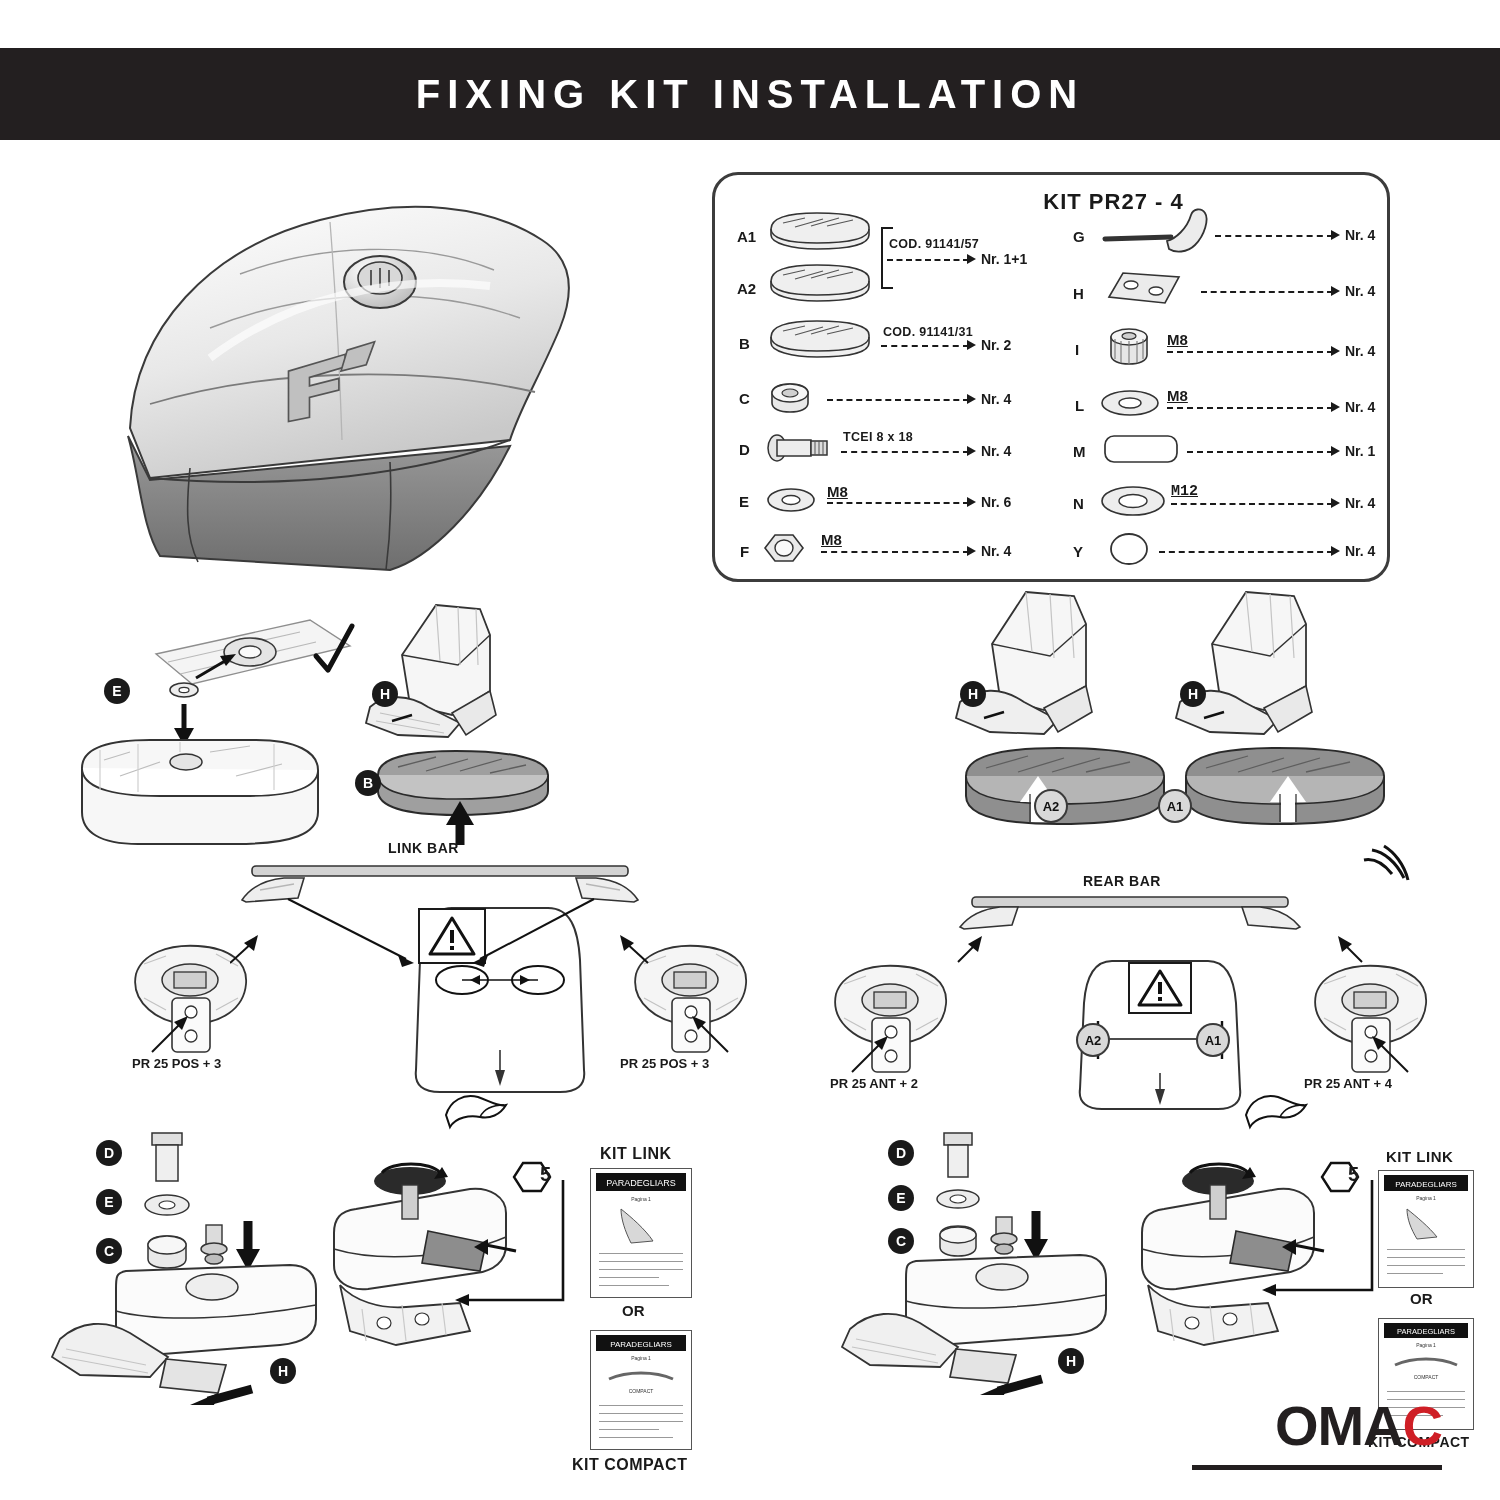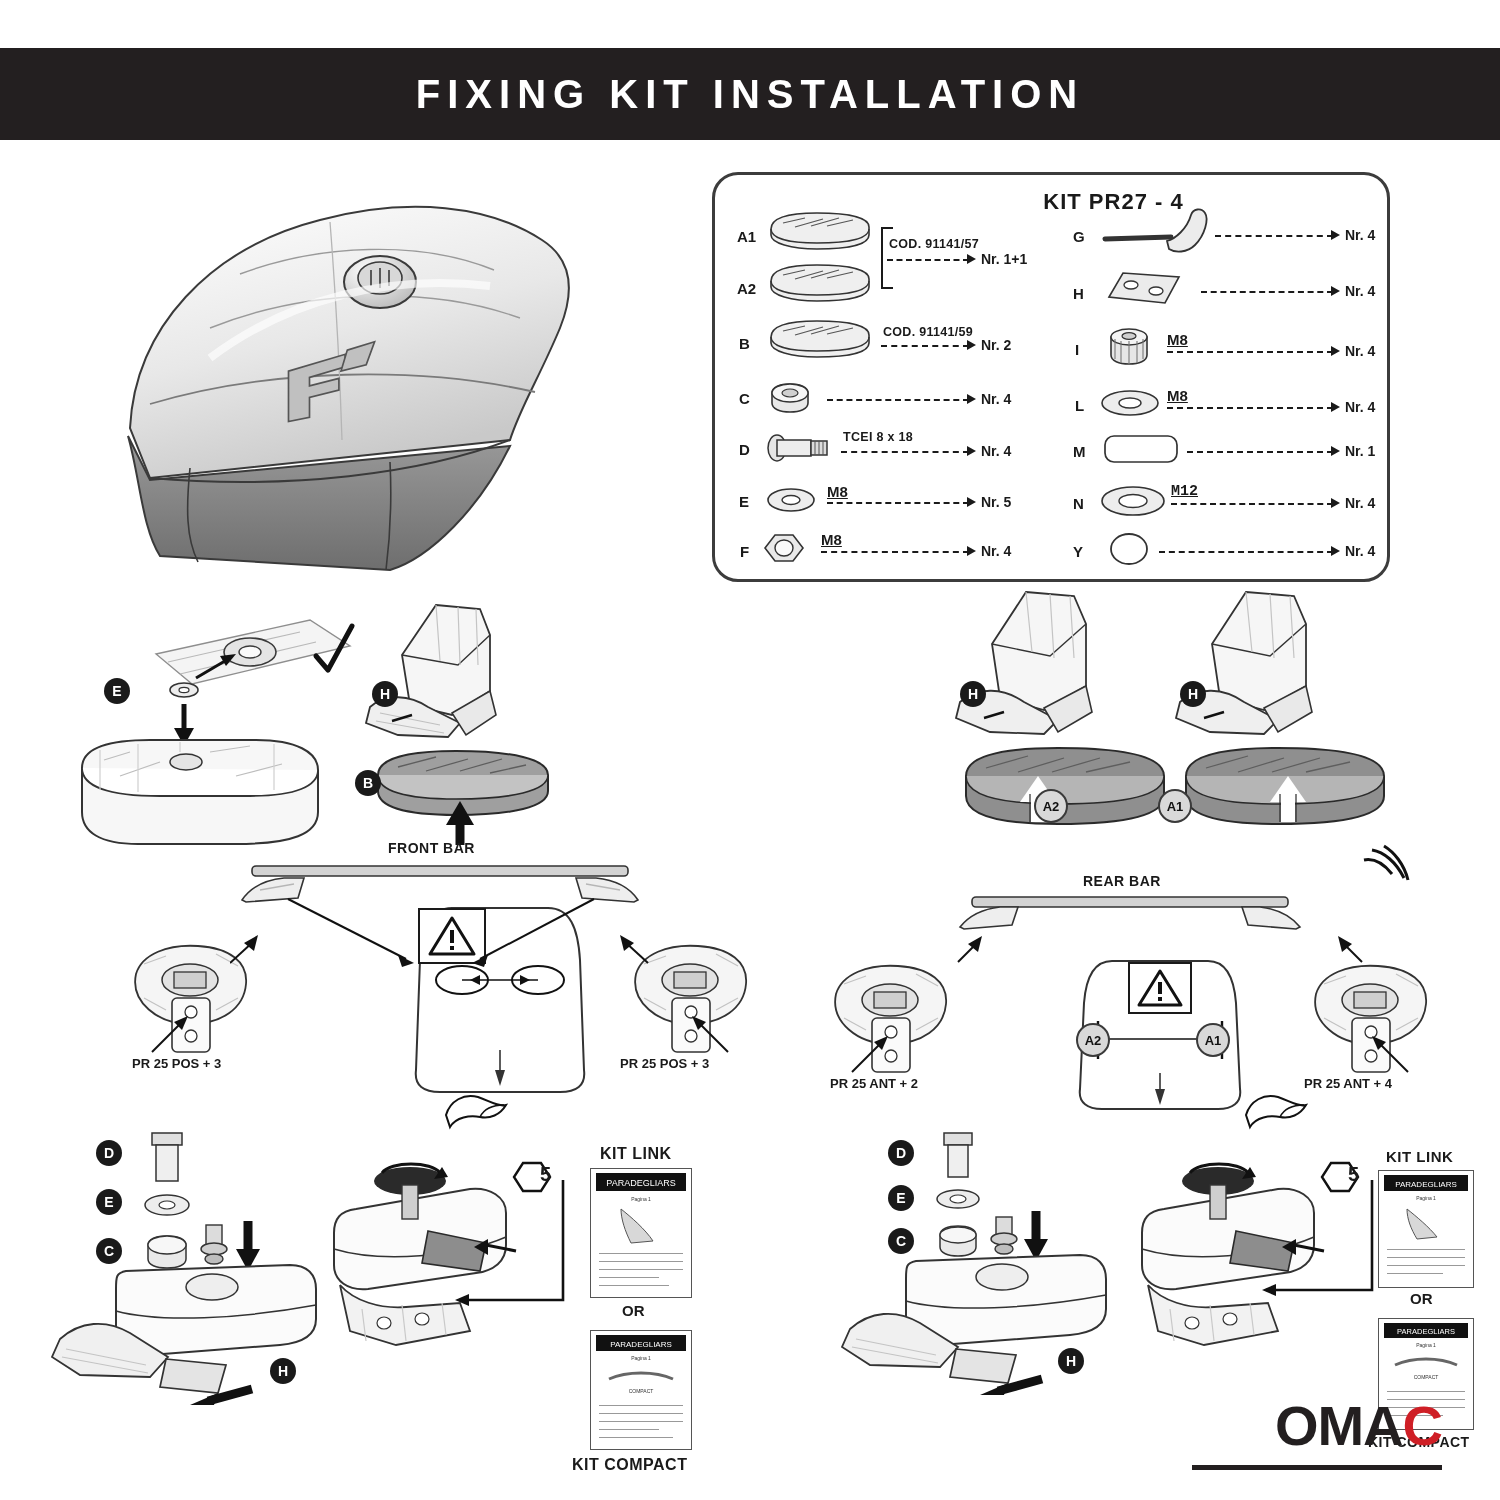--- a/index.html
+++ b/index.html
@@ -120,21 +120,21 @@
   <div class="kit-qty" style="left:266px;top:76px;">Nr. 1+1</div>
 
   <div class="kit-key" style="left:24px;top:160px;">B</div>
   <div class="svgwrap" style="left:50px;top:142px;">
     <svg width="110" height="42" viewBox="0 0 110 42">
       <path d="M6 20 C6 8 26 4 52 4 C82 4 104 8 104 18 L104 26 C104 36 82 40 52 40 C26 40 6 34 6 26 Z" fill="#efefef" stroke="#333" stroke-width="1.6"></path>
       <path d="M6 20 C6 30 26 34 52 34 C82 34 104 30 104 20" fill="none" stroke="#333" stroke-width="1.4"></path>
       <path d="M18 14 L40 9 M30 18 L58 10 M46 17 L74 9 M62 17 L88 11" stroke="#555" stroke-width="1.2"></path>
     </svg>
   </div>
-  <div class="kit-row-code" style="left:168px;top:150px;">COD.  91141/59</div>
+  <div class="kit-row-code" style="left:168px;top:150px;">COD.  91141/31</div>
   <div class="dash" style="left:166px;top:170px;width:88px;"></div>
   <div class="arrowhead" style="left:252px;top:165px;"></div>
   <div class="kit-qty" style="left:266px;top:162px;">Nr. 2</div>
 
   <div class="kit-key" style="left:24px;top:215px;">C</div>
   <div class="svgwrap" style="left:52px;top:206px;">
     <svg width="46" height="34" viewBox="0 0 46 34">
       <path d="M5 12 C5 6 13 3 23 3 C33 3 41 6 41 12 L41 22 C41 28 33 31 23 31 C13 31 5 28 5 22 Z" fill="#e9e9e9" stroke="#333" stroke-width="1.6"></path>
       <ellipse cx="23" cy="12" rx="18" ry="9" fill="#f6f6f6" stroke="#333" stroke-width="1.4"></ellipse>
       <ellipse cx="23" cy="12" rx="8" ry="4" fill="#cfcfcf" stroke="#333" stroke-width="1.2"></ellipse>
@@ -161,21 +161,21 @@
   <div class="kit-key" style="left:24px;top:318px;">E</div>
   <div class="svgwrap" style="left:50px;top:310px;">
     <svg width="52" height="30" viewBox="0 0 52 30">
       <ellipse cx="26" cy="15" rx="23" ry="11" fill="#ededed" stroke="#333" stroke-width="1.6"></ellipse>
       <ellipse cx="26" cy="15" rx="9" ry="4.5" fill="#ffffff" stroke="#333" stroke-width="1.4"></ellipse>
     </svg>
   </div>
   <div class="kit-sub" style="left:112px;top:308px;">M8</div>
   <div class="dash" style="left:112px;top:327px;width:142px;"></div>
   <div class="arrowhead" style="left:252px;top:322px;"></div>
-  <div class="kit-qty" style="left:266px;top:319px;">Nr. 5</div>
+  <div class="kit-qty" style="left:266px;top:319px;">Nr. 6</div>
 
   <div class="kit-key" style="left:25px;top:368px;">F</div>
   <div class="svgwrap" style="left:48px;top:356px;">
     <svg width="48" height="34" viewBox="0 0 48 34">
       <polygon points="12,4 30,4 40,17 30,30 12,30 2,17" fill="#e9e9e9" stroke="#333" stroke-width="1.6"></polygon>
       <ellipse cx="21" cy="17" rx="9" ry="8" fill="#fafafa" stroke="#333" stroke-width="1.4"></ellipse>
     </svg>
   </div>
   <div class="kit-sub" style="left:106px;top:356px;">M8</div>
   <div class="dash" style="left:106px;top:376px;width:148px;"></div>
@@ -349,21 +349,21 @@
   <path d="M26 196 C26 216 60 224 118 224 C182 224 224 216 224 196" fill="#b5b5b5" stroke="#2a2a2a" stroke-width="1.6"></path>
   <path d="M46 188 L88 176 M78 192 L124 178 M112 192 L160 178 M146 192 L190 182" stroke="#5e5e5e" stroke-width="1.3"></path>
   <path d="M128 242 L128 214" stroke="#ffffff" stroke-width="14"></path>
   <polygon points="128,196 110,222 146,222" fill="#ffffff"></polygon>
   <path d="M120 242 L120 214 M136 242 L136 214" stroke="#2a2a2a" stroke-width="1.2"></path>
 </svg>
 </div>
 <div class="bullet" style="left:1180px;top:681px;">H</div>
 <div class="bullet-lite" style="left:1158px;top:789px;">A1</div>
 
-<div class="caption" style="left:388px;top:840px;">FRONT BAR</div>
+<div class="caption" style="left:388px;top:840px;">LINK BAR</div>
 
 <div class="svgwrap" style="left:230px;top:852px;width:420px;height:70px;">
 <svg width="420" height="70" viewBox="0 0 420 70">
   <rect x="22" y="14" width="376" height="10" rx="4" fill="#d3d3d3" stroke="#333" stroke-width="1.6"></rect>
   <path d="M12 48 C20 36 34 28 54 26 L74 26 L68 46 L16 50 Z" fill="#eee" stroke="#333" stroke-width="1.6"></path>
   <path d="M408 48 C400 36 386 28 366 26 L346 26 L352 46 L404 50 Z" fill="#eee" stroke="#333" stroke-width="1.6"></path>
   <path d="M30 38 L64 32 M356 32 L390 38" stroke="#b6b6b6" stroke-width="1.3"></path>
 </svg>
 </div>
 

